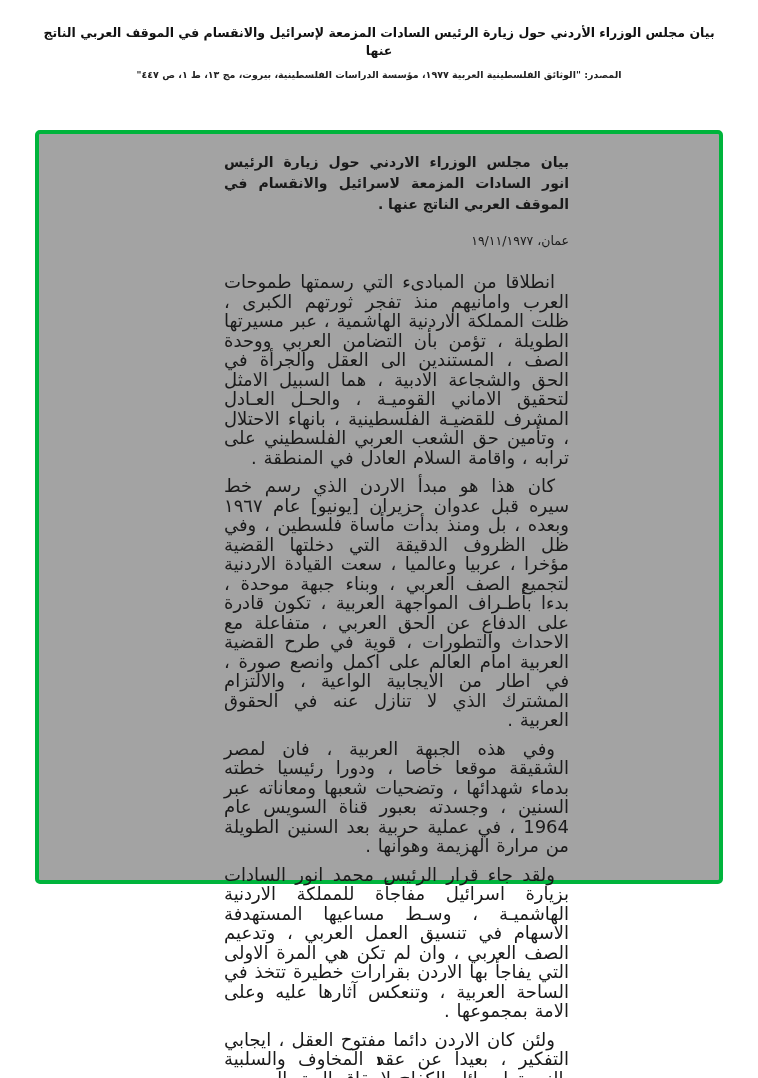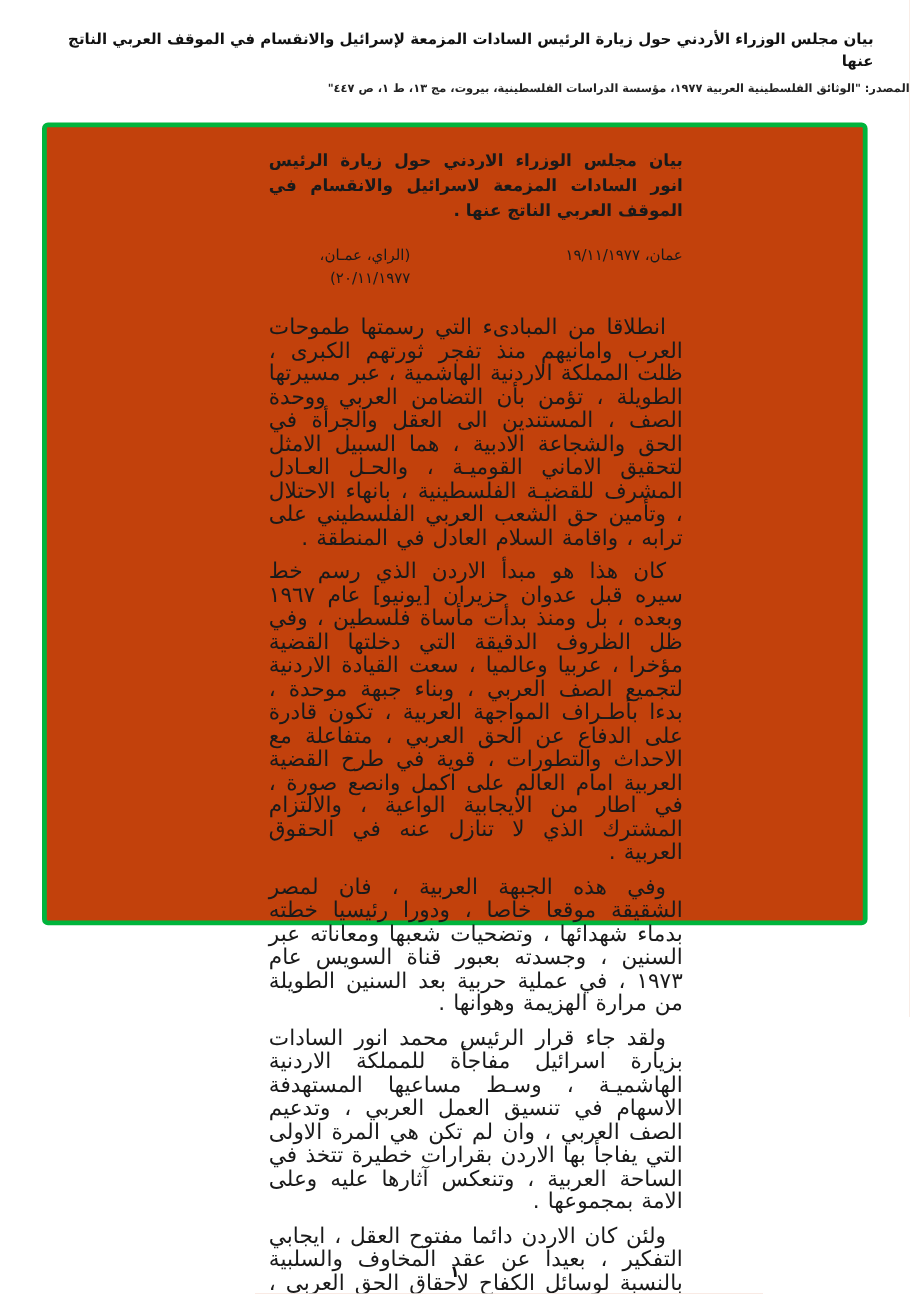--- a/index.html
+++ b/index.html
@@ -13,45 +13,46 @@
     width: 758px;
     height: 1078px;
     background: #ffffff;
     overflow: hidden;
   }
   .header {
     position: absolute;
     top: 24px;
     left: 0;
     width: 758px;
+    text-align: center;
     direction: rtl;
   }
   .header-title {
     font-size: 12.5px;
     font-weight: bold;
     color: #111111;
     padding: 0 30px;
     line-height: 18px;
   }
   .header-source {
     margin-top: 9px;
     font-size: 9.5px;
     font-weight: bold;
     color: #222222;
   }
   .green-box {
     position: absolute;
     left: 35px;
-    top: 102px;
+    top: 130px;
     width: 688px;
-    height: 669px;
+    height: 754px;
     box-sizing: border-box;
     border: 4px solid var(--frame-color, #00b43c);
     border-radius: 5px;
-    background: #c2410c;
+    background: #a3a3a3;
   }
   .text-column {
     position: absolute;
     top: 18px;
     right: 150px;
     width: 345px;
     direction: rtl;
     color: #1a1a1a;
   }
   .doc-title {
@@ -106,27 +107,26 @@
     <div class="header-source">المصدر:  "الوثائق الفلسطينية العربية ١٩٧٧، مؤسسة الدراسات الفلسطينية، بيروت، مج ١٣، ط ١، ص ٤٤٧"</div>
   </div>
 
   <div class="green-box">
     <div class="text-column">
 
       <h2 class="doc-title">بيان مجلس الوزراء الاردني حول زيارة الرئيس انور السادات المزمعة لاسرائيل والانقسام في الموقف العربي الناتج عنها .</h2>
 
       <div class="dateline">
         <span class="date-right">عمان، ١٩/١١/١٩٧٧</span>
-        <span class="date-left">(الراي، عمـان، ٢٠/١١/١٩٧٧)</span>
       </div>
 
       <div class="doc-body">
           <p class="para">انطلاقا من المبادىء التي رسمتها طموحات العرب وامانيهم منذ تفجر ثورتهم الكبرى ، ظلت المملكة الاردنية الهاشمية ، عبر مسيرتها الطويلة ، تؤمن بأن التضامن العربي ووحدة الصف ، المستندين الى العقل والجرأة في الحق والشجاعة الادبية ، هما السبيل الامثل لتحقيق الاماني القوميـة ، والحـل العـادل المشرف للقضيـة الفلسطينية ، بانهاء الاحتلال ، وتأمين حق الشعب العربي الفلسطيني على ترابه ، واقامة السلام العادل في المنطقة .</p>
           <p class="para">كان هذا هو مبدأ الاردن الذي رسم خط سيره قبل عدوان حزيران [يونيو] عام ١٩٦٧ وبعده ، بل ومنذ بدأت مأساة فلسطين ، وفي ظل الظروف الدقيقة التي دخلتها القضية مؤخرا ، عربيا وعالميا ، سعت القيادة الاردنية لتجميع الصف العربي ، وبناء جبهة موحدة ، بدءا بأطـراف المواجهة العربية ، تكون قادرة على الدفاع عن الحق العربي ، متفاعلة مع الاحداث والتطورات ، قوية في طرح القضية العربية امام العالم على اكمل وانصع صورة ، في اطار من الايجابية الواعية ، والالتزام المشترك الذي لا تنازل عنه في الحقوق العربية .</p>
-          <p class="para">وفي هذه الجبهة العربية ، فان لمصر الشقيقة موقعا خاصا ، ودورا رئيسيا خطته بدماء شهدائها ، وتضحيات شعبها ومعاناته عبر السنين ، وجسدته بعبور قناة السويس عام ١٩٧٣ ، في عملية حربية بعد السنين الطويلة من مرارة الهزيمة وهوانها .</p>
+          <p class="para">وفي هذه الجبهة العربية ، فان لمصر الشقيقة موقعا خاصا ، ودورا رئيسيا خطته بدماء شهدائها ، وتضحيات شعبها ومعاناته عبر السنين ، وجسدته بعبور قناة السويس عام 1964 ، في عملية حربية بعد السنين الطويلة من مرارة الهزيمة وهوانها .</p>
           <p class="para">ولقد جاء قرار الرئيس محمد انور السادات بزيارة اسرائيل مفاجأة للمملكة الاردنية الهاشميـة ، وسـط مساعيها المستهدفة الاسهام في تنسيق العمل العربي ، وتدعيم الصف العربي ، وان لم تكن هي المرة الاولى التي يفاجأ بها الاردن بقرارات خطيرة تتخذ في الساحة العربية ، وتنعكس آثارها عليه وعلى الامة بمجموعها .</p>
           <p class="para">ولئن كان الاردن دائما مفتوح العقل ، ايجابي التفكير ، بعيدا عن عقد المخاوف والسلبية بالنسبة لوسائل الكفاح لاحقاق الحق العربي ، والنضال على الصعيد الدولي لازالة الاحتلال عن الاراضي العربية ، واقامة السلام العادل المشرف ، فانه يعتقد ، وهو الذي يعيش القضية بكل ابعادها ، بأن السبيل الامثل للوصول الى هذه الاهداف هو التشاور والتعاون والجهد المشترك المنسـق ، والعمـل المحسوب النتائج .</p>
         </div>
 
     </div>
   </div>
 
   <div class="page-number">١</div>
 
 </div>

